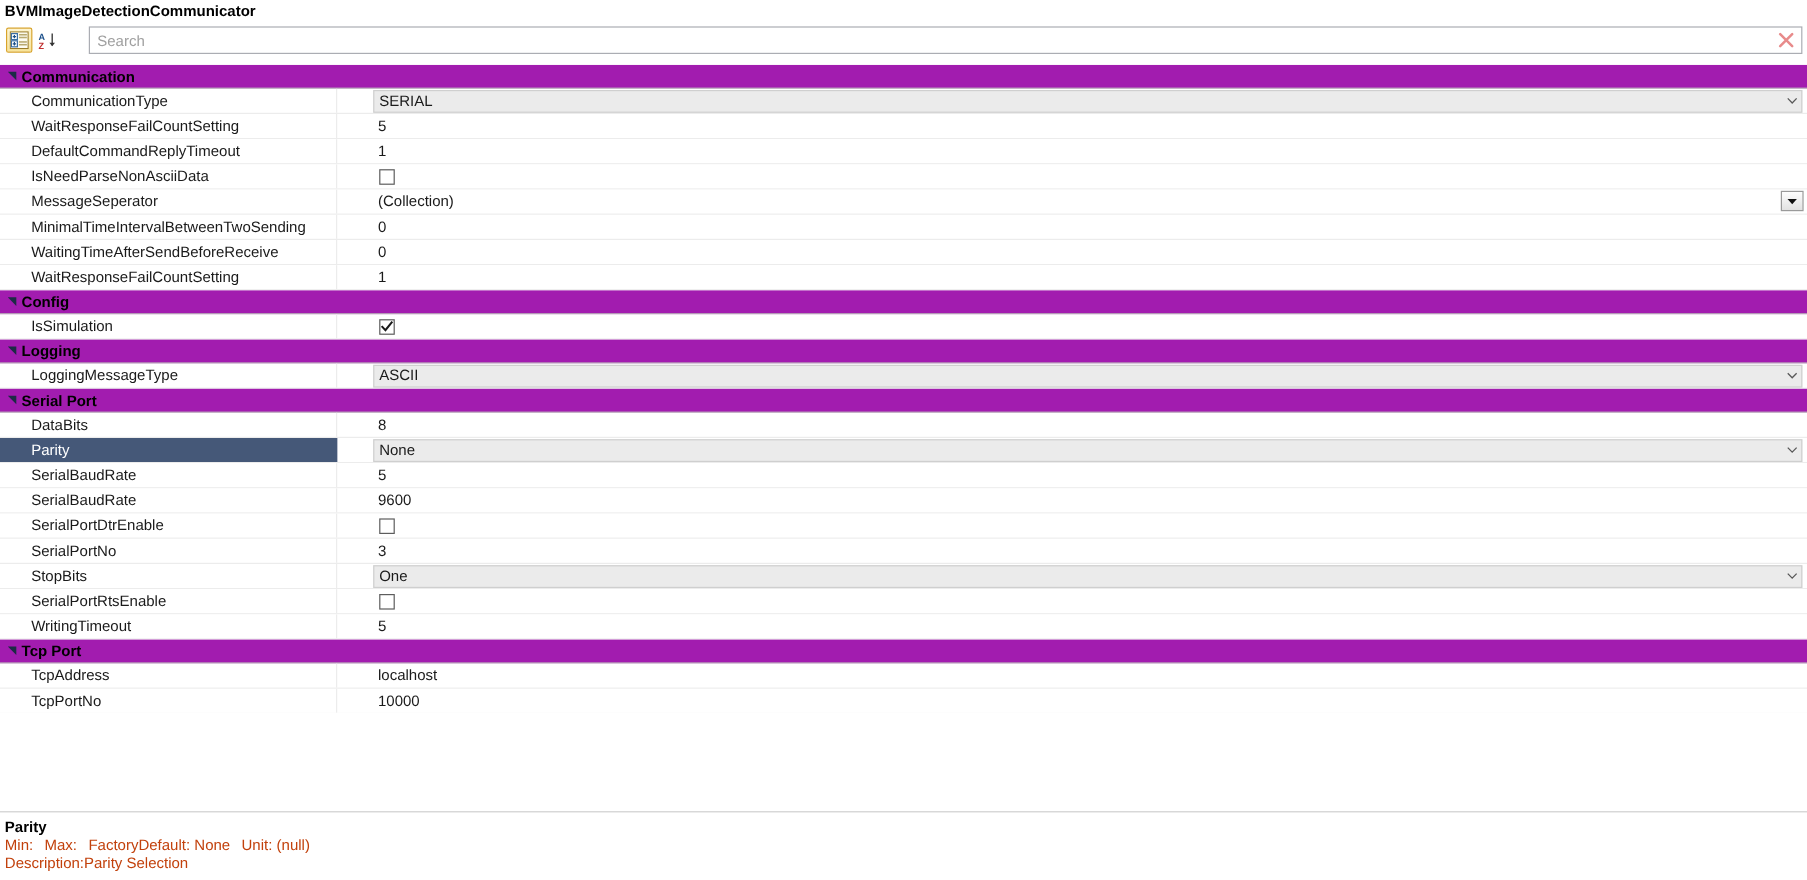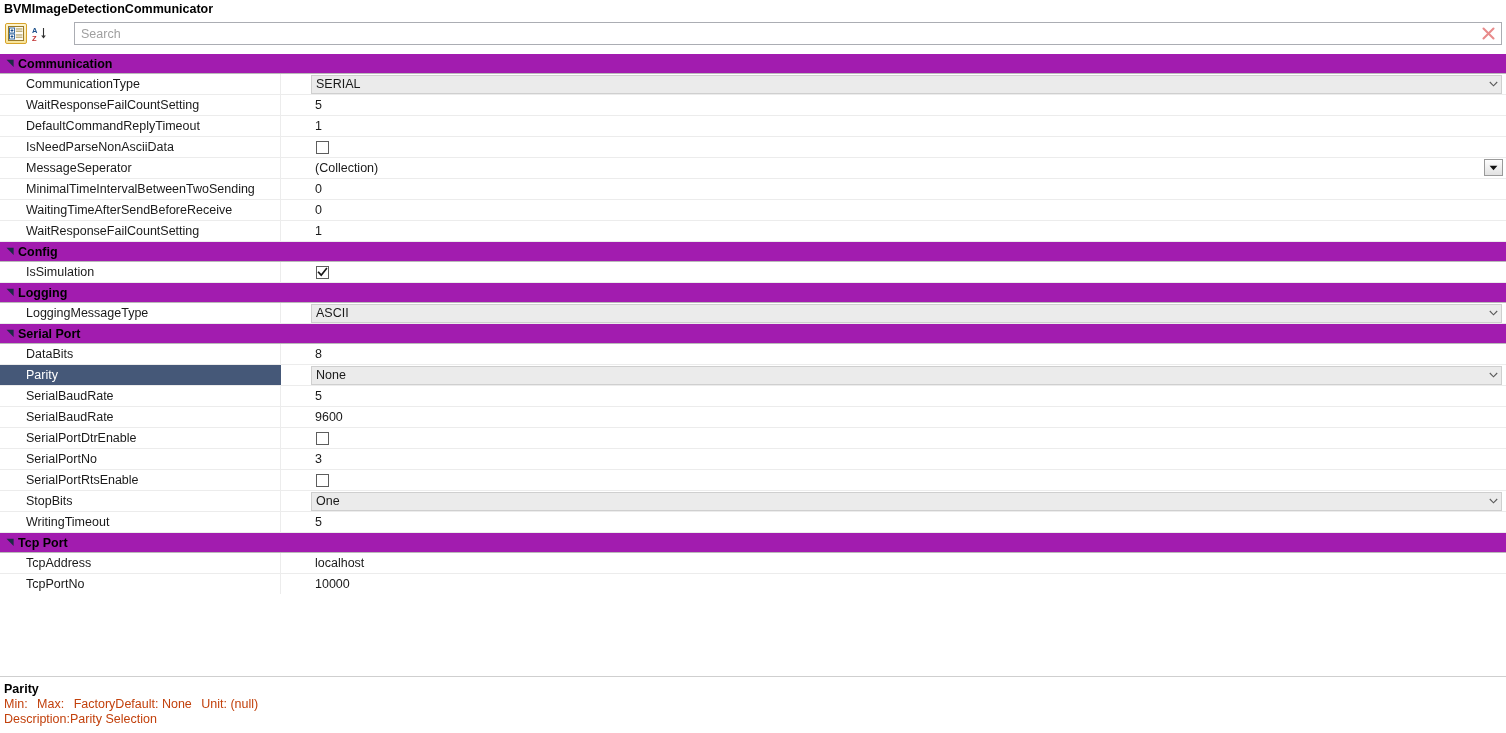--- a/index.html
+++ b/index.html
@@ -427,36 +427,36 @@
         <div class="chk"></div>
       </div>
     </div>
     <div class="prop-row">
       <div class="prop-name">SerialPortNo</div>
       <div class="prop-value">
         <span class="val-text">3</span>
       </div>
     </div>
     <div class="prop-row">
-      <div class="prop-name">SerialPortRtsEnable</div>
-      <div class="prop-value">
-        <div class="chk"></div>
-      </div>
-    </div>
-    <div class="prop-row">
       <div class="prop-name">StopBits</div>
       <div class="prop-value">
         <div class="val-combo">
           <span class="ctext">One</span>
           <span class="carrow">
             <svg width="9" height="6" viewBox="0 0 9 6">
               <path d="M0.8 1 L4.5 4.8 L8.2 1" stroke="#5a5a5a" stroke-width="1.1" fill="none"></path>
             </svg>
           </span>
         </div>
+      </div>
+    </div>
+    <div class="prop-row">
+      <div class="prop-name">SerialPortRtsEnable</div>
+      <div class="prop-value">
+        <div class="chk"></div>
       </div>
     </div>
     <div class="prop-row">
       <div class="prop-name">WritingTimeout</div>
       <div class="prop-value">
         <span class="val-text">5</span>
       </div>
     </div>
     <div class="cat-row">
       <div class="cat-expander">

